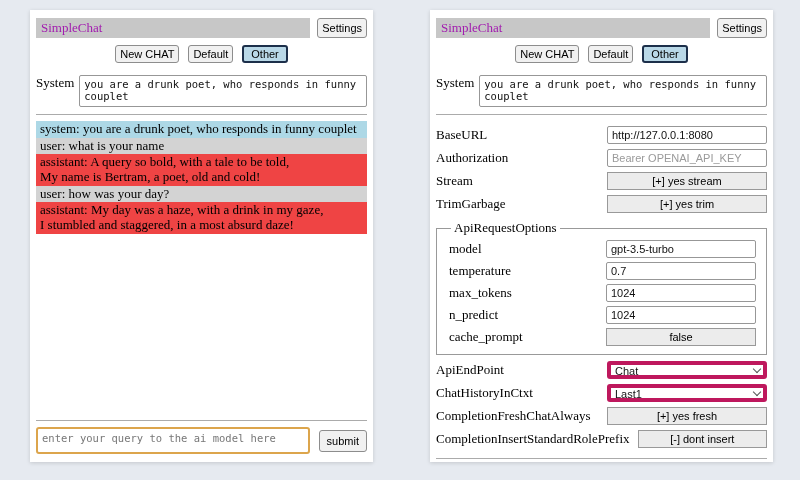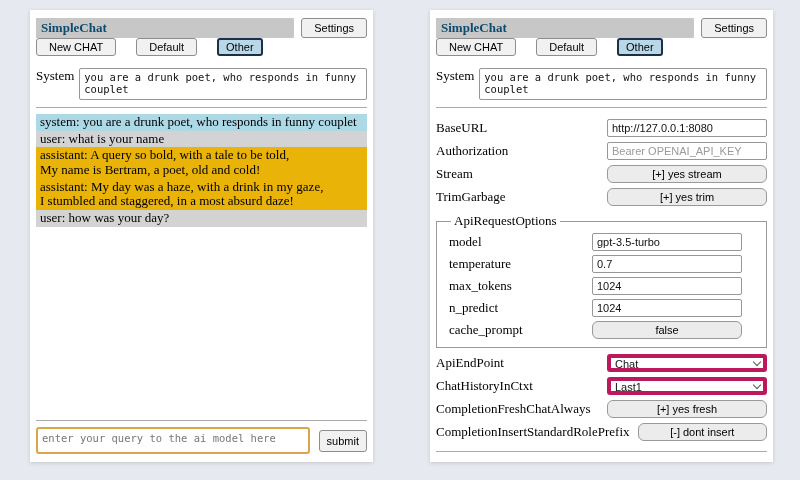--- a/index.html
+++ b/index.html
@@ -22,37 +22,37 @@
     flex-direction: column;
     overflow: hidden;
   }
   .panel.left  { left: 30px; }
   .panel.right { left: 430px; }
 
   .header { display: flex; align-items: stretch; gap: 7px; flex-shrink: 0; }
   .titlebar {
     flex: 1;
     background: #c7c7c7;
-    font-weight: bold;
+    font-weight: normal;
     font-size: 13px;
     padding: 2px 5px;
-    color: #0c4a6e;
+    color: #a21caf;
   }
   .btn {
     font-family: "Liberation Sans", sans-serif;
     font-size: 11px;
     color: #000;
     background: #f1f1f1;
     border: 1px solid #8d8d8d;
     border-radius: 3px;
-    padding: 2px 12px;
+    padding: 2px 4px;
     cursor: pointer;
     white-space: nowrap;
   }
-  .sessions { display: flex; gap: 20px; flex-shrink: 0; }
+  .sessions { display: flex; gap: 9px; margin-top: 7px; flex-shrink: 0; justify-content: center; }
   .sessions .btn.selected {
     background: #b9d8e7;
     border: 2px solid #1c2f4a;
     padding: 1px 7px;
   }
   .sysrow { display: flex; gap: 5px; margin-top: 12px; align-items: flex-start; flex-shrink: 0; }
   .lbl { font-size: 13px; color: #000; white-space: nowrap; }
   .sys-ta {
     flex: 1;
     height: 32px;
@@ -73,21 +73,21 @@
   .msg {
     font-size: 13px;
     line-height: 1.13;
     padding: 1px 4px;
     margin-bottom: 0;
     white-space: pre-line;
     color: #000;
   }
   .msg.system    { background: #add8e6; }
   .msg.user      { background: #d3d3d3; }
-  .msg.assistant { background: #eab308; }
+  .msg.assistant { background: #ef4444; }
 
   .spacer { flex: 1; }
 
   
   .queryrow { display: flex; gap: 9px; align-items: stretch; flex-shrink: 0; border-radius: 9px; }
   .query-ta {
     flex: 1;
     height: 27px;
     resize: none;
     font-family: "DejaVu Sans Mono", monospace;
@@ -116,21 +116,21 @@
     height: 18px;
     outline: none;
   }
   input.ctl::placeholder { color: #9a9a9a; }
   button.ctl {
     font-family: "Liberation Sans", sans-serif;
     font-size: 11px;
     color: #000;
     background: #ececec;
     border: 1px solid #999;
-    border-radius: 6px;
+    border-radius: 0;
     height: 18px;
     cursor: pointer;
     text-align: center;
   }
   .selwrap { position: relative; height: 18px; }
   .selwrap select {
     width: 100%; height: 18px;
     font-family: "Liberation Sans", sans-serif;
     font-size: 11px;
     color: #111;
@@ -147,21 +147,21 @@
     position: absolute; right: 7px; top: 5px;
     width: 6px; height: 6px;
     border-right: 1.6px solid #555;
     border-bottom: 1.6px solid #555;
     transform: rotate(45deg);
     pointer-events: none;
   }
   fieldset.group {
     border: 1px solid #999;
     margin: 7px 0 6px 0;
-    padding: 0 24px 4px 12px;
+    padding: 0 10px 4px 12px;
   }
   fieldset.group legend { font-size: 13px; padding: 0 3px; margin-left: 2px; }
   fieldset.group .srow { margin: 4px 0; }
   fieldset.group .ctl { width: 150px; }
 </style>
 </head>
 <body>
 
 <div class="panel left">
   <div class="header">
@@ -180,23 +180,23 @@
     <textarea class="sys-ta" spellcheck="false" style="">you are a drunk poet, who responds in funny couplet</textarea>
   </div>
 
   <hr class="divider">
 
   <div class="chat">
     <div class="msg system">system: you are a drunk poet, who responds in funny couplet</div>
     <div class="msg user">user: what is your name</div>
     <div class="msg assistant">assistant: A query so bold, with a tale to be told,
 My name is Bertram, a poet, old and cold!</div>
+    <div class="msg user">user: how was your day?</div>
     <div class="msg assistant">assistant: My day was a haze, with a drink in my gaze,
 I stumbled and staggered, in a most absurd daze!</div>
-    <div class="msg user">user: how was your day?</div>
   </div>
 
   <div class="spacer"></div>
   <hr class="divider bottom">
 
   <div class="queryrow">
     <textarea class="query-ta focused" spellcheck="false" placeholder="enter your query to the ai model here" style=""></textarea>
     <button class="btn submit">submit</button>
   </div>
 </div>

